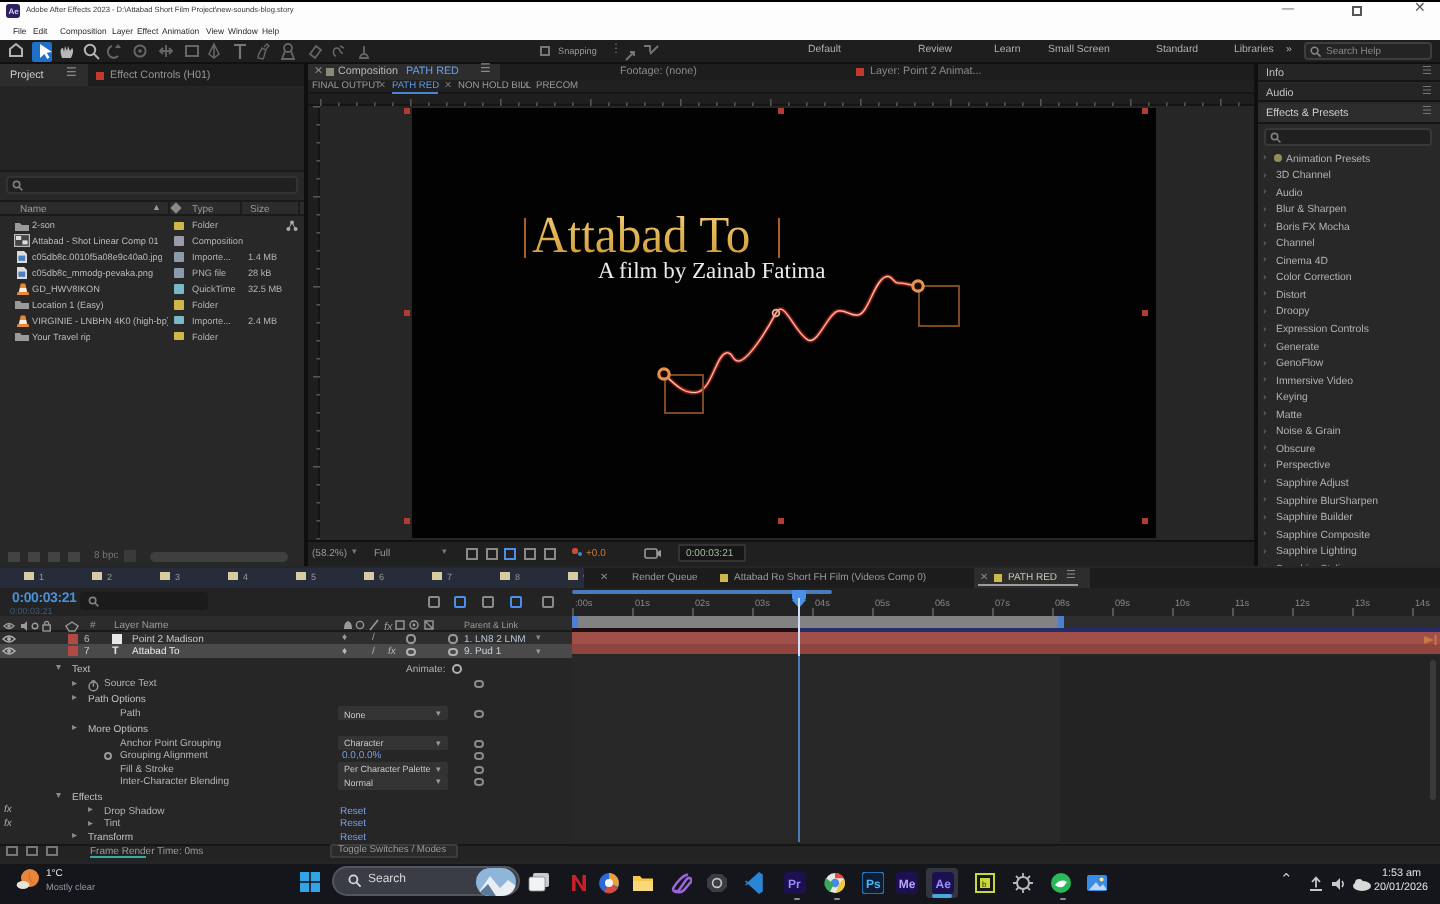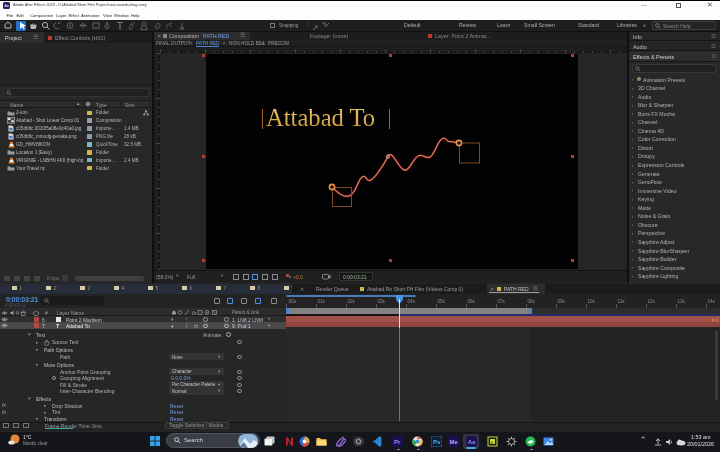--- a/index.html
+++ b/index.html
@@ -272,20 +272,21 @@
 <div style="position:absolute;left:202.0px;top:155.0px;width:3px;height:3px;background:#b43a32"></div>
 <div style="position:absolute;left:202.0px;top:259.0px;width:3px;height:3px;background:#b43a32"></div>
 <div style="position:absolute;left:388.5px;top:53.5px;width:3px;height:3px;background:#b43a32"></div>
 <div style="position:absolute;left:388.5px;top:259.0px;width:3px;height:3px;background:#b43a32"></div>
 <div style="position:absolute;left:571.0px;top:53.5px;width:3px;height:3px;background:#b43a32"></div>
 <div style="position:absolute;left:571.0px;top:155.0px;width:3px;height:3px;background:#b43a32"></div>
 <div style="position:absolute;left:571.0px;top:259.0px;width:3px;height:3px;background:#b43a32"></div>
 <div style="position:absolute;left:265.5px;top:104px;font-family:'Liberation Serif',serif;font-size:26px;line-height:27px;background:linear-gradient(#f3cf78,#cd9832);-webkit-background-clip:text;background-clip:text;color:transparent;white-space:nowrap;transform:scaleX(0.946);transform-origin:left top">Attabad To</div>
 <div style="position:absolute;left:261.5px;top:109px;width:1px;height:20px;background:#a85f28"></div>
 <div style="position:absolute;left:388.5px;top:109px;width:1px;height:20px;background:#a85f28"></div>
+<div style="position:absolute;left:299px;top:129.5px;font-family:'Liberation Serif',serif;font-size:11.5px;color:#ececec;white-space:nowrap">A film by Zainab Fatima</div>
 <svg class="abs" style="left:154px;top:53px" width="473" height="217" viewBox="154 53 473 217">
 <path d="M332,187 C338,193 343,197.5 349,196 C356,194 358,178 363,176.5 C366.5,175.5 366,181 369.5,180.5 C374,180 383,166 388,156.5 C392,149 397,166 404,170 C409,172.5 414,156.5 419,155.5 C423,154.8 425,158 429,157.5 C434,157 437,141 442.5,138.5 C446,137 446.5,141.5 449,141.5 C452,141.5 455,142.5 459,143" fill="none" stroke="#6e1a12" stroke-width="2.4" opacity="0.8"></path>
 <path d="M332,187 C338,193 343,197.5 349,196 C356,194 358,178 363,176.5 C366.5,175.5 366,181 369.5,180.5 C374,180 383,166 388,156.5 C392,149 397,166 404,170 C409,172.5 414,156.5 419,155.5 C423,154.8 425,158 429,157.5 C434,157 437,141 442.5,138.5 C446,137 446.5,141.5 449,141.5 C452,141.5 455,142.5 459,143" fill="none" stroke="#c23a2c" stroke-width="1.2"></path>
 <path d="M332,187 C338,193 343,197.5 349,196 C356,194 358,178 363,176.5 C366.5,175.5 366,181 369.5,180.5 C374,180 383,166 388,156.5 C392,149 397,166 404,170 C409,172.5 414,156.5 419,155.5 C423,154.8 425,158 429,157.5 C434,157 437,141 442.5,138.5 C446,137 446.5,141.5 449,141.5 C452,141.5 455,142.5 459,143" fill="none" stroke="#f2c8b4" stroke-width="0.55"></path>
 <rect x="332.5" y="187.5" width="19" height="19" fill="none" stroke="#8a5228" stroke-width="0.9"></rect>
 <rect x="459.5" y="143" width="20" height="20" fill="none" stroke="#8a5228" stroke-width="0.9"></rect>
 <circle cx="332" cy="187" r="2.6" fill="#180a04" stroke="#e8914e" stroke-width="1.6"></circle>
 <circle cx="459" cy="143" r="2.6" fill="#180a04" stroke="#e8914e" stroke-width="1.6"></circle>
 <circle cx="388" cy="156.5" r="1.7" fill="none" stroke="#e8b0a0" stroke-width="0.9"></circle>
 </svg>

